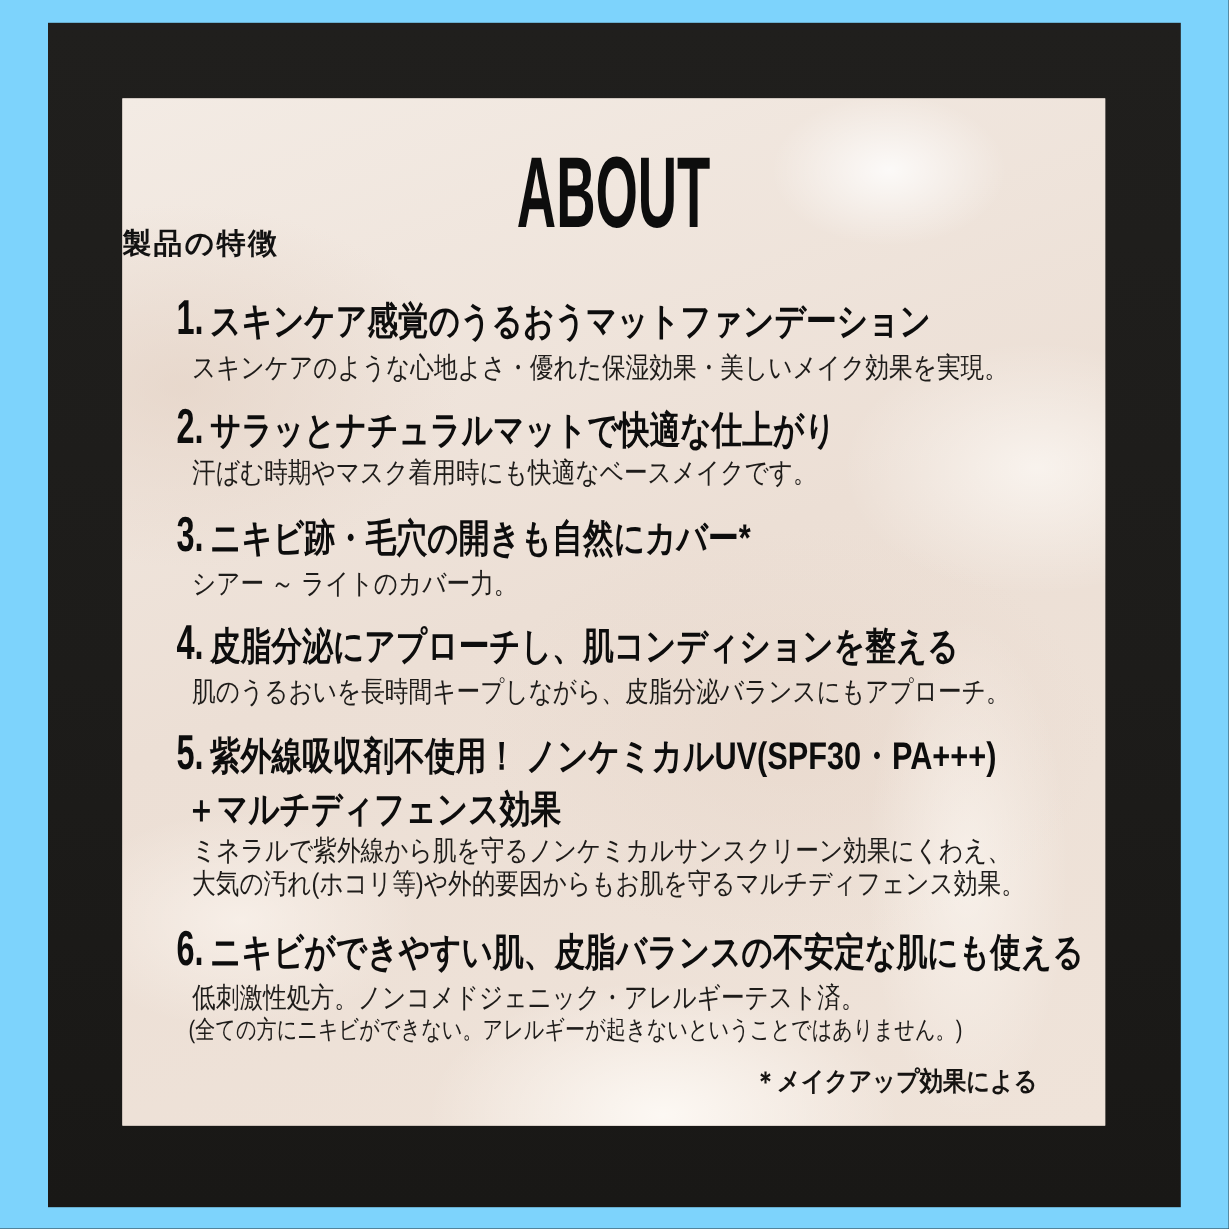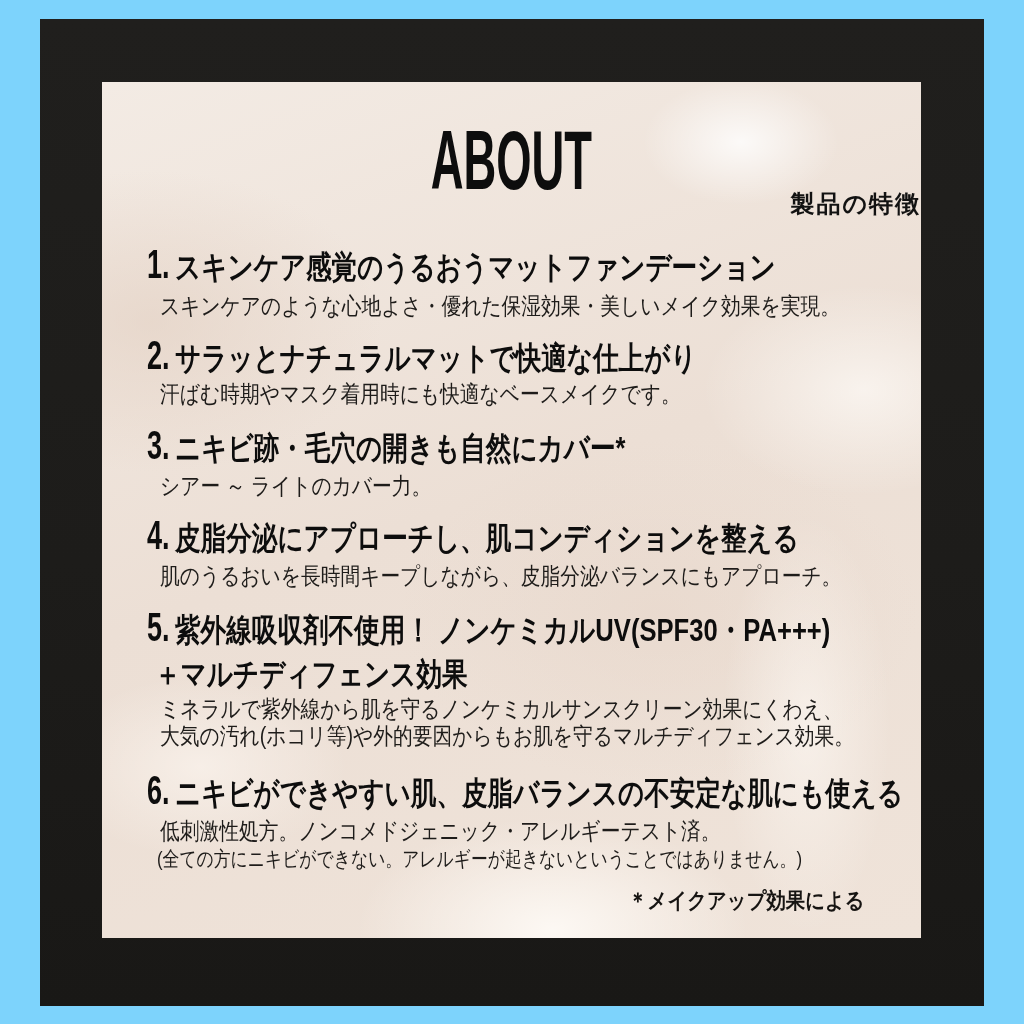--- a/index.html
+++ b/index.html
@@ -60,21 +60,21 @@
   .title .squeeze {
     display: inline-block;
     transform: scaleX(0.54);
     transform-origin: center;
   }
   .subtitle {
     position: absolute;
     top: 108px;
     left: 0;
     width: 100%;
-    text-align: right;
+    text-align: left;
     font-size: 24px;
     line-height: 1.2;
     font-weight: bold;
     color: #121212;
     letter-spacing: 2px;
   }
   .h-row {
     position: absolute;
     left: 45px;
     display: flex;

